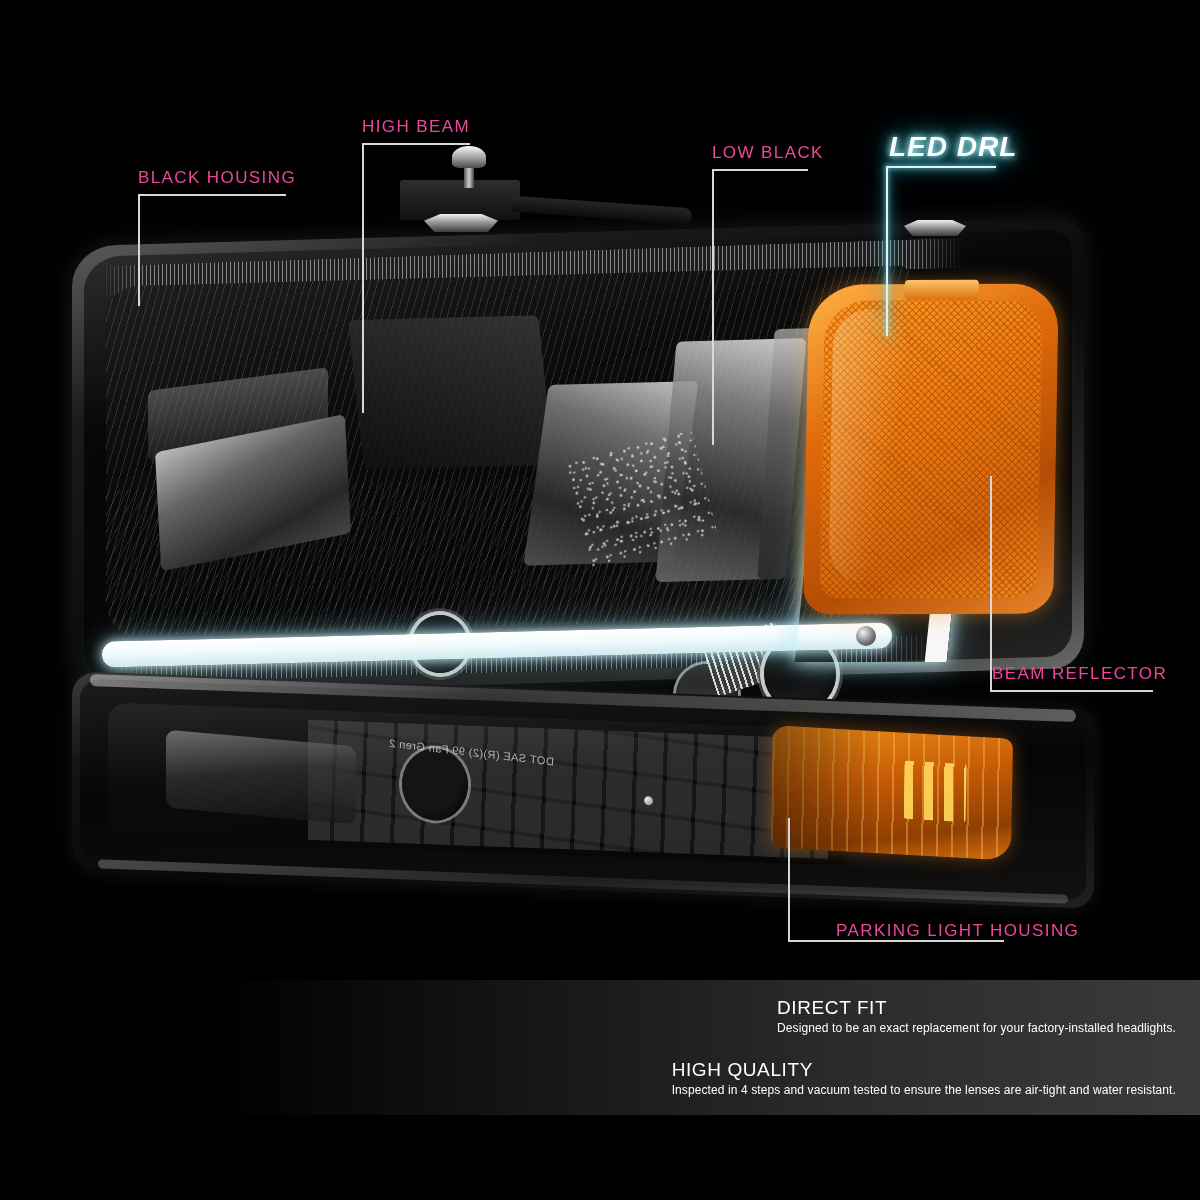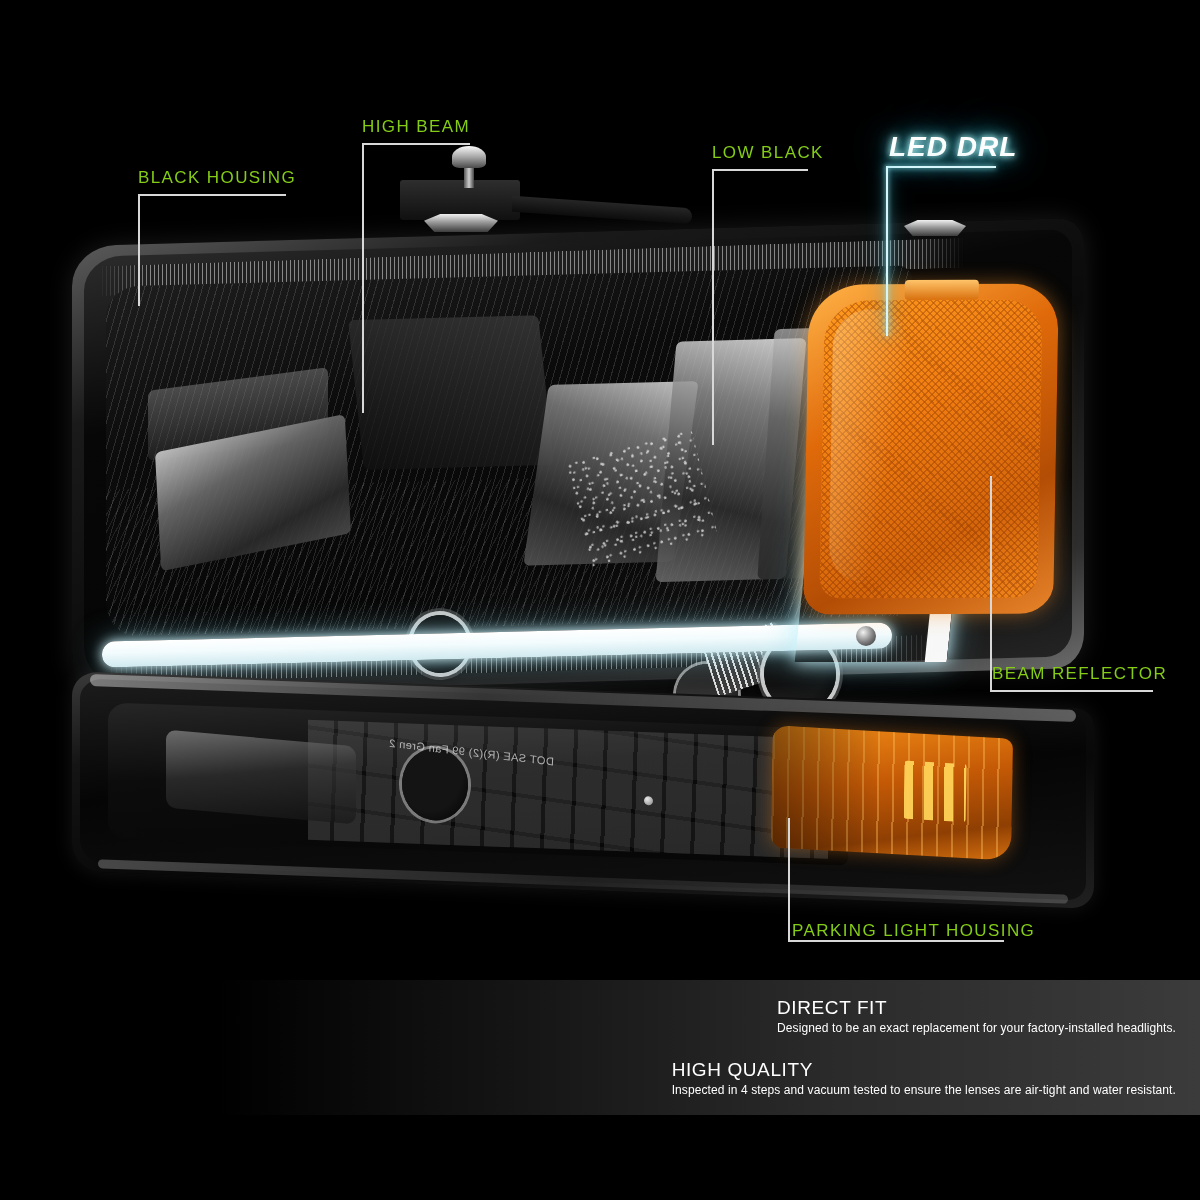--- a/index.html
+++ b/index.html
@@ -1,21 +1,21 @@
 <!DOCTYPE html>
 <html><head>
 <meta charset="utf-8">
 <style>
   html,body{margin:0;padding:0;background:#000;}
   body{width:1200px;height:1200px;overflow:hidden;
        font-family:"Liberation Sans",sans-serif;}
   #stage{position:relative;width:1200px;height:1200px;background:#000;overflow:hidden;}
 
   
-  .cal{position:absolute;color:#84cc16;font-size:17px;letter-spacing:1.4px;
+  .cal{position:absolute;color:#ec4899;font-size:17px;letter-spacing:1.4px;
        font-weight:400;white-space:nowrap;line-height:1;}
   .rule{position:absolute;background:#d8d8d8;}
   .rule.h{height:1.5px;}
   .rule.v{width:1.5px;}
 
   
   .drl{position:absolute;font-style:italic;font-weight:700;font-size:28px;
        letter-spacing:1px;color:#ffffff;white-space:nowrap;
        text-shadow:0 0 6px #bffcff,0 0 14px #69e7f5,0 0 28px #37b9cc,0 0 46px #1b7f91;}
   .rule.glow{background:#d5f7fb;
@@ -283,21 +283,21 @@
   <div class="drl" style="left:889px;top:131px;">LED DRL</div>
   <div class="rule h glow" style="left:886px;top:166px;width:110px;"></div>
   <div class="rule v glow" style="left:886px;top:166px;height:170px;"></div>
 
   <div class="rule v" style="left:990px;top:476px;height:214px;"></div>
   <div class="rule h" style="left:990px;top:690px;width:163px;"></div>
   <div class="cal" style="left:992px;top:665px;">BEAM REFLECTOR</div>
 
   <div class="rule v" style="left:788px;top:818px;height:122px;"></div>
   <div class="rule h" style="left:788px;top:940px;width:216px;"></div>
-  <div class="cal" style="left:792px;top:922px;text-align:right;">PARKING LIGHT HOUSING</div>
+  <div class="cal" style="left:836px;top:922px;text-align:right;">PARKING LIGHT HOUSING</div>
 
   <div id="promo">
     <div class="promo-row" style="top:16px;">
       <div class="promo-h">DIRECT FIT</div>
       <div class="promo-p">Designed to be an exact replacement for your factory-installed headlights.</div>
     </div>
     <div class="promo-row" style="top:78px;">
       <div class="promo-h">HIGH QUALITY</div>
       <div class="promo-p">Inspected in 4 steps and vacuum tested to ensure the lenses are air-tight and water resistant.</div>
     </div>

